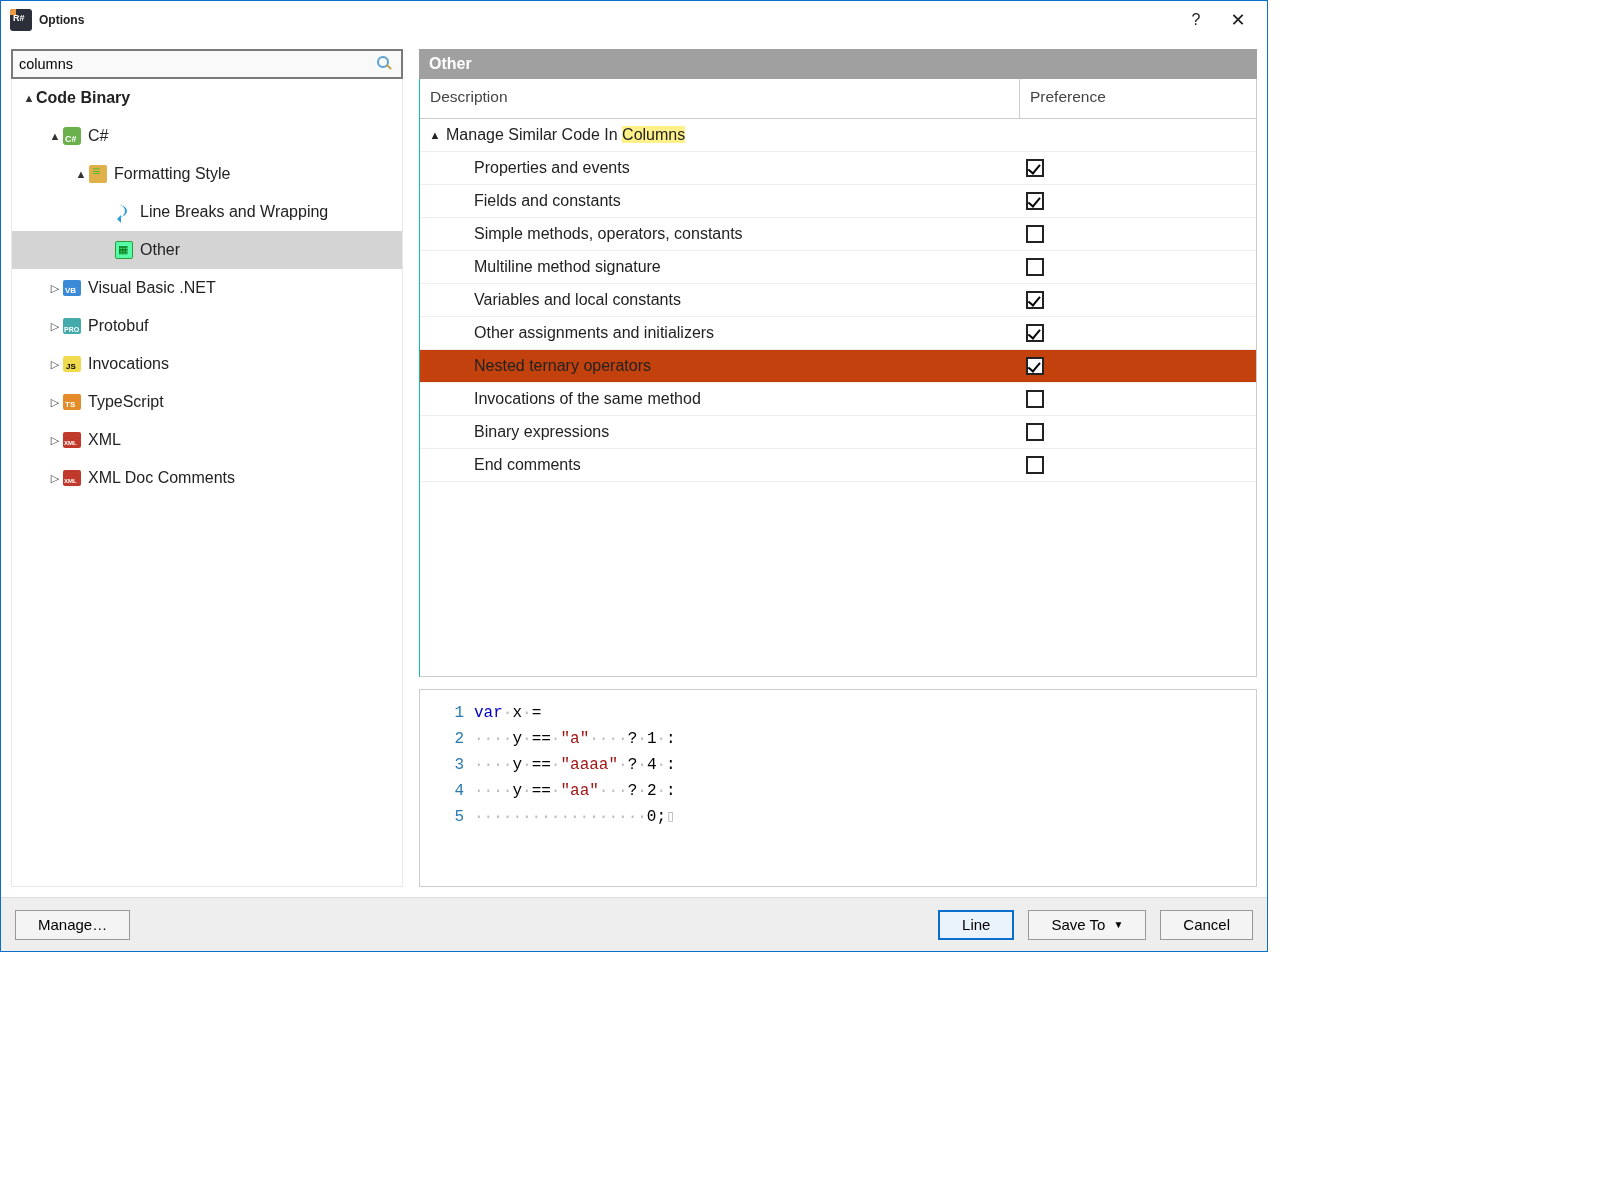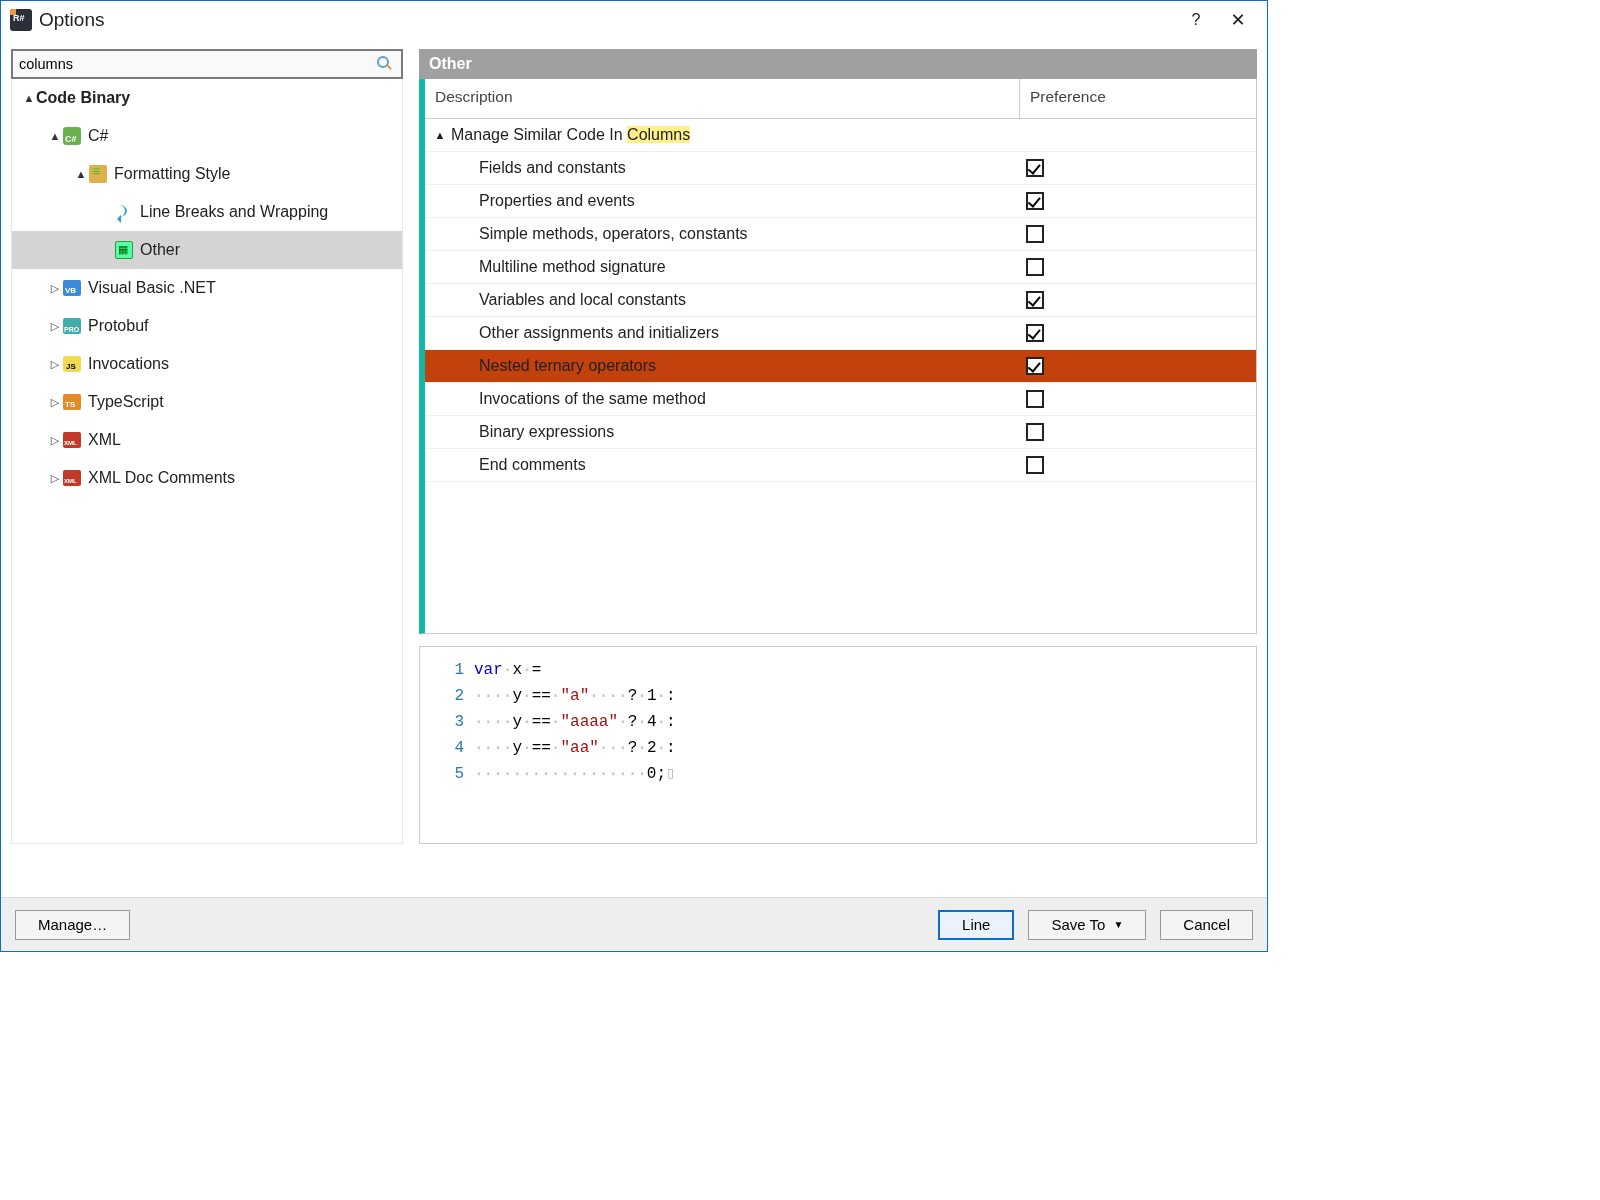--- a/index.html
+++ b/index.html
@@ -2,21 +2,21 @@
 <html><head>
 <meta charset="utf-8">
 <style>
 * { box-sizing: border-box; margin: 0; padding: 0; }
 body { font-family: "Segoe UI", Tahoma, sans-serif; font-size: 14.5px; color: #222; background: #fff; width: 1600px; height: 1200px; overflow: hidden; }
 
 .window { width: 1268px; height: 952px; border: 1px solid #0a6ecd; background: #fff; display: flex; flex-direction: column; position: relative; }
 
 .titlebar { height: 38px; display: flex; align-items: center; padding: 0 8px; }
 .titlebar .app-icon { width: 24px; height: 24px; margin-right: 6px; display: flex; align-items: center; justify-content: center; }
-.titlebar .title { font-size: 19px; flex: 1; }
+.titlebar .title { font-size: 12px; flex: 1; font-weight: bold; }
 .titlebar .winbtn { width: 42px; height: 30px; display: flex; align-items: center; justify-content: center; cursor: pointer; font-size: 16px; color: #222; }
 
 .content { flex: 1; display: flex; padding: 10px; gap: 16px; min-height: 0; }
 
 .left-panel { width: 392px; display: flex; flex-direction: column; }
 .search-wrap { position: relative; border: 2px solid #7a7a7a; height: 30px; background: #f9f9f9; display:flex; align-items:center; }
 .search-wrap input { border: none; outline: none; height: 100%; width: calc(100% - 30px); padding: 0 6px; font-size: 14.5px; background: transparent; }
 .search-wrap .sicon { position: absolute; right: 4px; top: 3px; width: 22px; height: 22px; }
 
 .tree { flex: 1; border-left:1px solid #e8e8e8; border-right:1px solid #e8e8e8; border-bottom:1px solid #e8e8e8; overflow: auto; background:#fff; }
@@ -27,21 +27,21 @@
 .tree-item .tlabel { font-size: 16px; }
 .tree-item.bold .tlabel { font-weight: 700; }
 .ind0 { padding-left: 10px; }
 .ind1 { padding-left: 36px; }
 .ind2 { padding-left: 62px; }
 .ind3 { padding-left: 102px; }
 
 .right-panel { flex: 1; display: flex; flex-direction: column; min-width: 0; }
 .section-header { background: #a0a0a0; color: #fff; font-weight: 700; height: 30px; display: flex; align-items: center; padding: 0 10px; font-size: 16px; }
 
-.grid { flex: 1; border-left:6px solid #14b8a6; border-right:1px solid #ccc; border-bottom:1px solid #ccc; display: flex; flex-direction: column; min-height:0;justify-content:flex-end; }
+.grid { flex: 1; border-left:1px solid #14b8a6; border-right:1px solid #ccc; border-bottom:1px solid #ccc; display: flex; flex-direction: column; min-height:0;justify-content:flex-end; }
 .grid-head { display: flex; height: 40px; border-bottom: 1px solid #ccc; background:#fff; }
 .gh-col1 { flex: 1; padding: 9px 10px; color: #444; font-size: 15.5px; border-right: 1px solid #ccc; }
 .gh-col2 { width: 236px; padding: 9px 10px; color: #444; font-size: 15.5px; }
 .grid-body { flex:1; overflow:auto; }
 .grow { display: flex; align-items: center; height: 33px; border-bottom: 1px solid #eee; }
 .grow.selected { background: #c2410c; }
 .grow .gcell1 { flex: 1; display: flex; align-items: center; padding-left: 8px; font-size: 16px; }
 .grow .gcell2 { width: 236px; display: flex; align-items: center; }
 .grow .gcarat { width: 14px; text-align: center; font-size: 11px; margin-right: 4px; }
 .grow .glabel { }
@@ -53,21 +53,21 @@
 .preview { margin-top: 12px; border: 1px solid #ccc; height: 198px; padding: 10px 14px; font-family: Consolas, "Courier New", monospace; font-size: 16px; line-height: 26px; background:#fff; overflow:auto; }
 .preview .ln { display: flex; white-space: pre; }
 .preview .lnum { width: 30px; text-align: right; color: #2a7ab0; margin-right: 10px; }
 .preview .dot { color: #bbb; }
 .preview .kw { color: #0000c8; }
 .preview .str { color: #a31515; }
 .preview .num { color: #000; }
 .preview .op { color: #000; }
 .preview .eol { color:#bbb; }
 
-.footer { height: 54px; background: #eeeeee; border-top: 1px solid #ddd; display: flex; align-items: center; padding: 0 14px; gap: 14px; margin-top: 43px; }
+.footer { height: 54px; background: #eeeeee; border-top: 1px solid #ddd; display: flex; align-items: center; padding: 0 14px; gap: 14px; }
 .footer .spacer { flex: 1; }
 .btn { height: 30px; padding: 0 22px; border: 1px solid #999; background: #f4f4f4; font-size: 15px; cursor: pointer; display:inline-flex; align-items:center; gap:8px; }
 .btn.primary { border: 2px solid #0a6ecd; background: #eaf3fb; }
 .btn .dd { font-size: 10px; }
 
 
 .ico-cs { background:#6ab04c; width:18px; height:18px; border-radius:3px; position:relative; }
 .ico-cs::after{ content:"C#"; font-size:9px; color:#fff; position:absolute; left:2px; bottom:1px; font-weight:700;}
 .ico-vb { background:#3b8ad8; width:18px; height:16px; border-radius:2px; position:relative;}
 .ico-vb::after{ content:"VB"; font-size:8px; color:#fff; position:absolute; left:2px; bottom:1px; font-weight:700;}
@@ -205,29 +205,29 @@
           <div class="grow">
             <div class="gcell1">
               <span class="gcarat">▲</span>
               <span class="glabel"><span>Manage Similar Code In </span><span class="hl">Columns</span></span>
             </div>
             <div class="gcell2"></div>
           </div>
 
           <div class="grow childrow">
               <div class="gcell1">
+                <span class="glabel">Properties and events</span>
+              </div>
+              <div class="gcell2">
+                <span class="chk checked"></span>
+              </div>
+            </div>
+            <div class="grow childrow">
+              <div class="gcell1">
                 <span class="glabel">Fields and constants</span>
-              </div>
-              <div class="gcell2">
-                <span class="chk checked"></span>
-              </div>
-            </div>
-            <div class="grow childrow">
-              <div class="gcell1">
-                <span class="glabel">Properties and events</span>
               </div>
               <div class="gcell2">
                 <span class="chk checked"></span>
               </div>
             </div>
             <div class="grow childrow">
               <div class="gcell1">
                 <span class="glabel">Simple methods, operators, constants</span>
               </div>
               <div class="gcell2">

